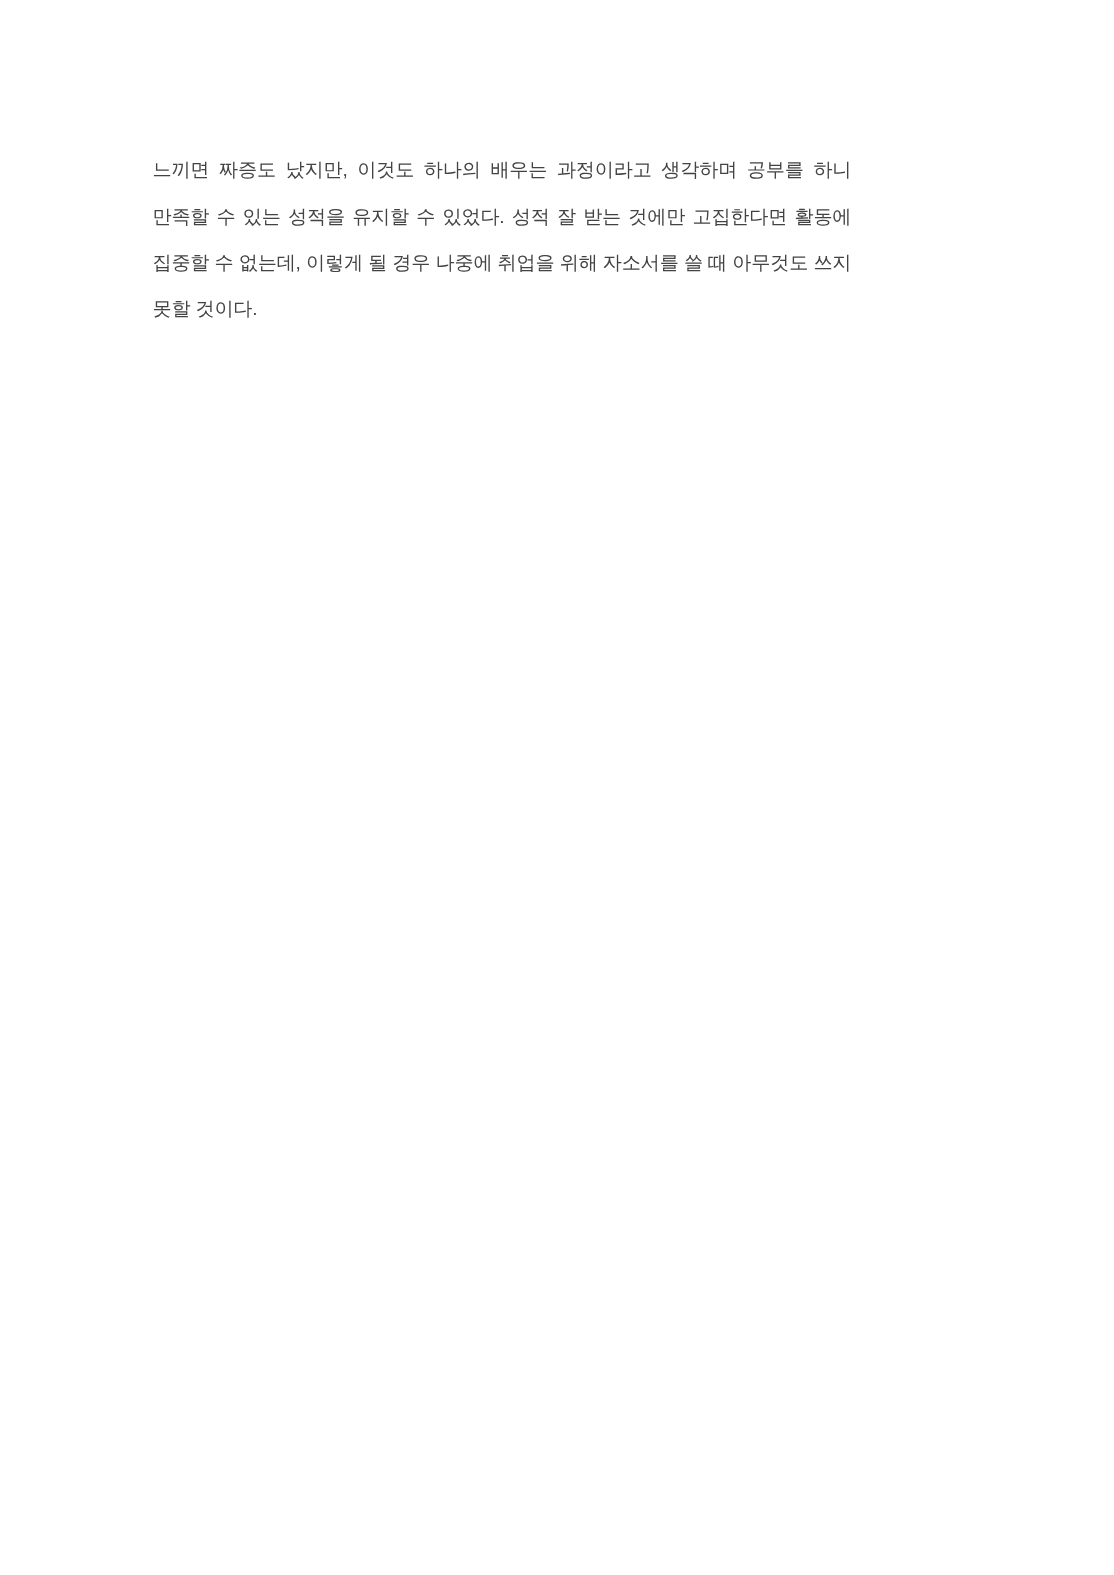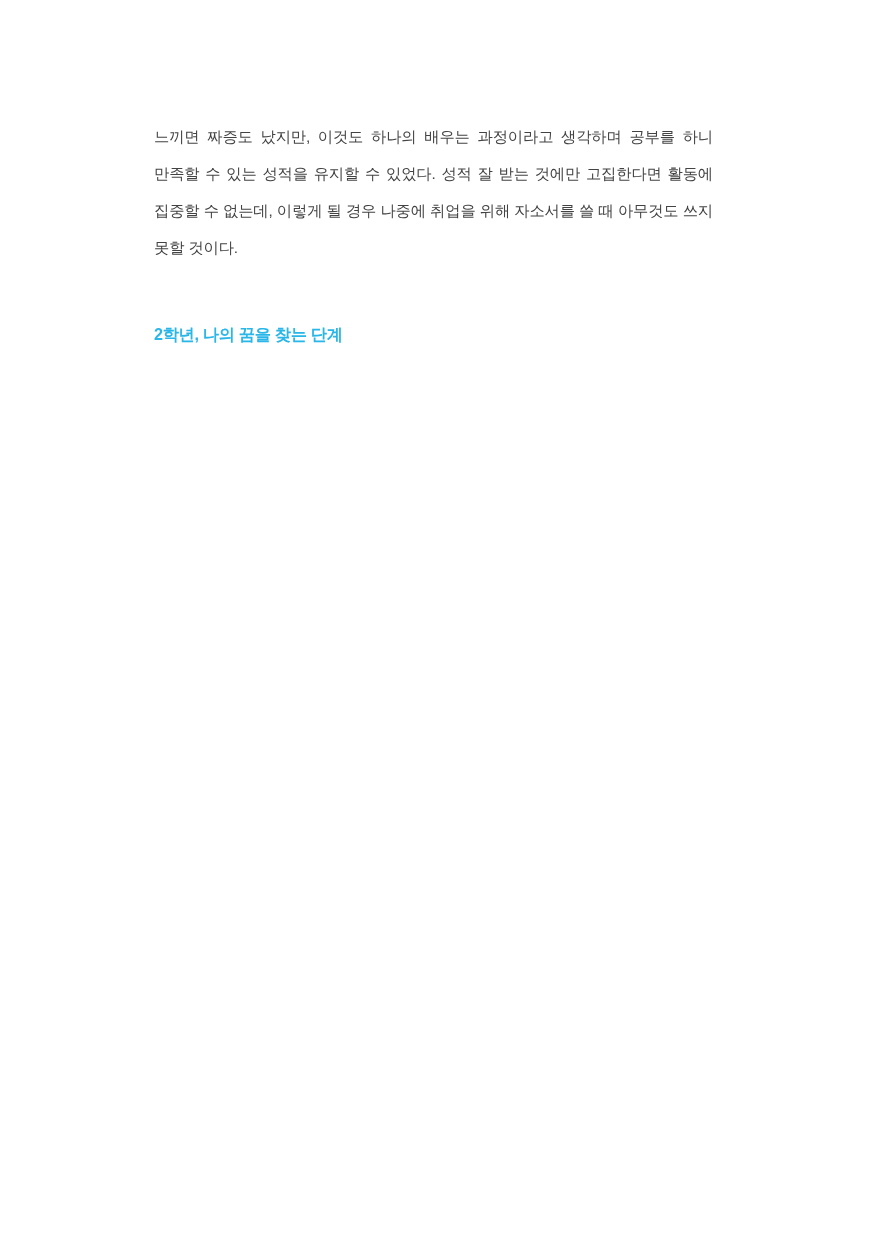--- a/index.html
+++ b/index.html
@@ -13,21 +13,20 @@
     font-family: "Liberation Sans", "DejaVu Sans", sans-serif;
     color: #3f3f3f;
     overflow: hidden;
   }
   .page {
     position: relative;
     width: 803px;
     height: 1260px;
     box-sizing: border-box;
     padding: 118px 122px 0 122px;
-    margin-left: 32px;
   }
   .body-text {
     font-size: 15.3px;
     line-height: 2.42;
     letter-spacing: -0.15px;
     text-align: justify;
     text-justify: inter-character;
     color: #434343;
     margin: 0 0 6px 0;
     word-break: keep-all;
@@ -46,17 +45,16 @@
 </style>
 </head>
 <body>
 
 <div class="page">
 
   <p class="body-text">느끼면 짜증도 났지만, 이것도 하나의 배우는 과정이라고 생각하며 공부를 하니 만족할 수 있는 성적을 유지할 수 있었다. 성적 잘 받는 것에만 고집한다면 활동에 집중할 수 없는데, 이렇게 될 경우 나중에 취업을 위해 자소서를 쓸 때 아무것도 쓰지 못할 것이다.</p>
 
 
 
-  <h2 class="section-heading">2학년, 나의 꿈을 찾는 단계</h2>
 
 
 
 </div>
 
 </body></html>

